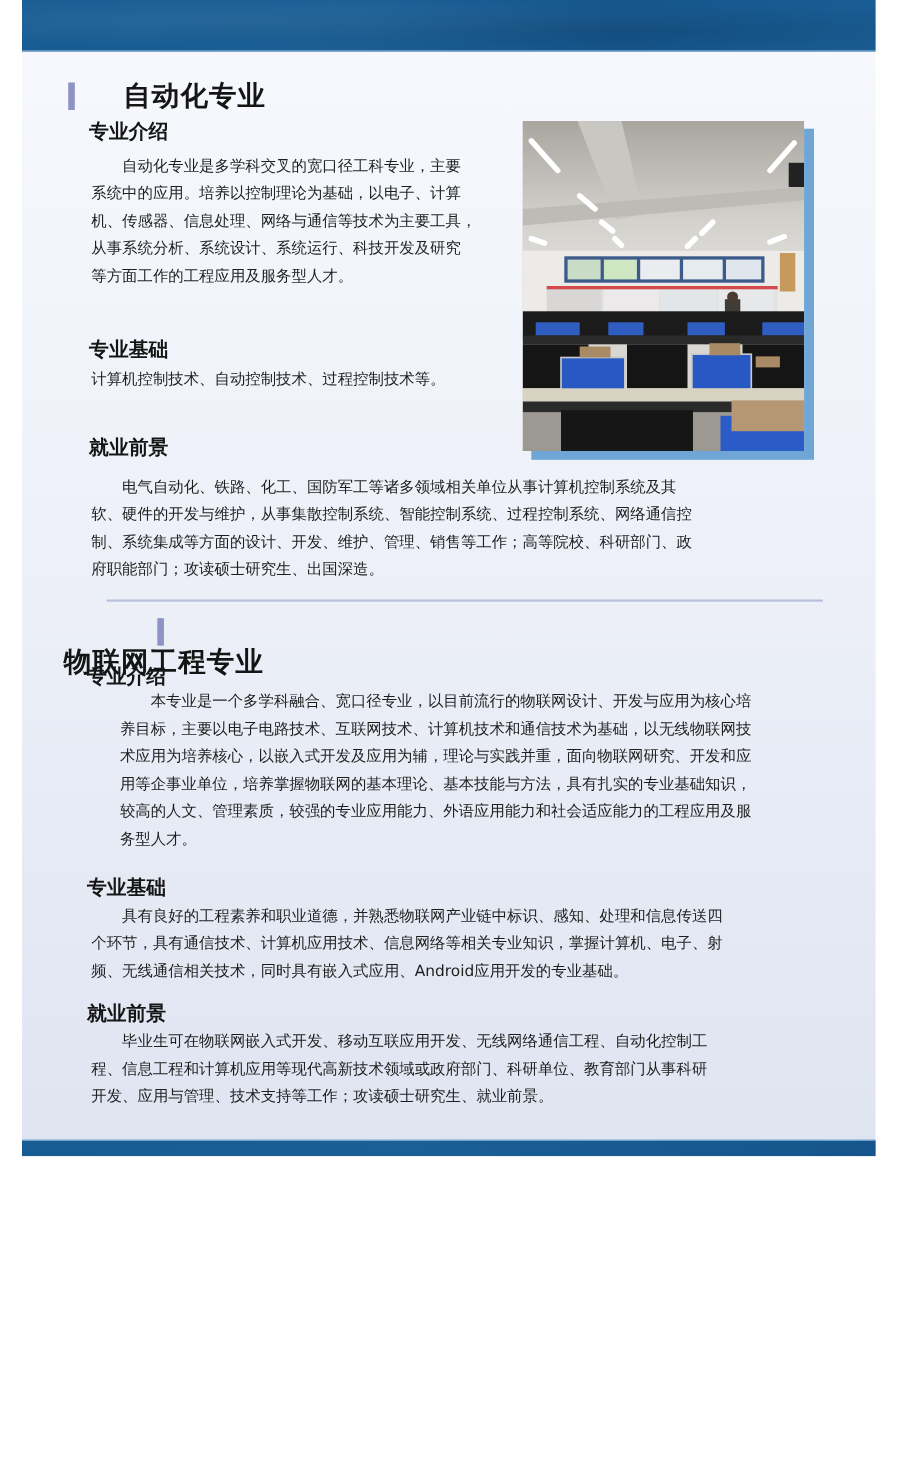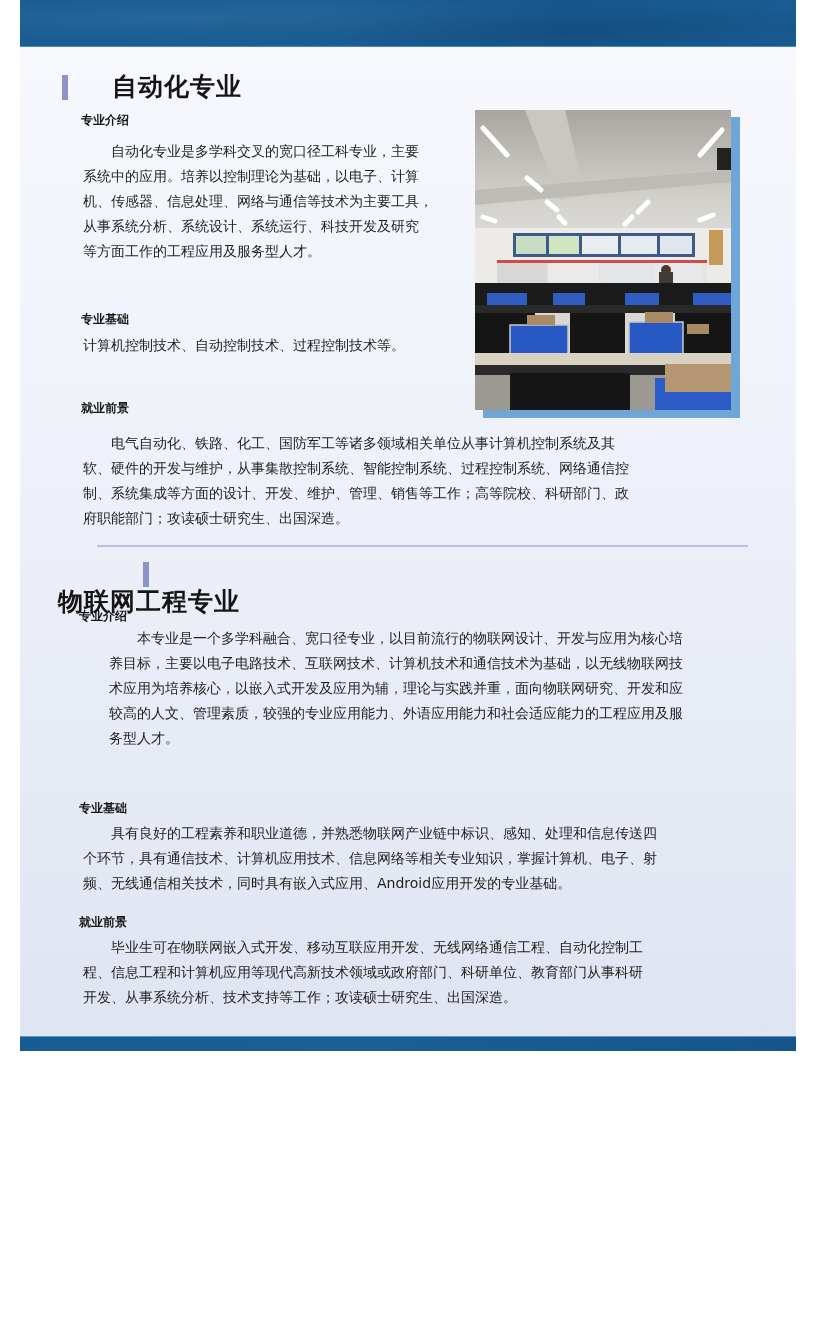--- a/index.html
+++ b/index.html
@@ -52,21 +52,21 @@
   }
   .h-major .bar {
     display: inline-block;
     width: 6px;
     height: 25px;
     background: #8d93c4;
     margin-right: 6px;
   }
   .h-sub {
     position: absolute;
-    font-size: 12px;
+    font-size: 18px;
     font-weight: bold;
     color: #151515;
     line-height: 24px;
   }
   .para {
     position: absolute;
     font-size: 14px;
     line-height: 25px;
     color: #1e1e1e;
     text-align: justify;
@@ -218,32 +218,33 @@
   <div class="h-major" style="left:38px; top:562px;flex-direction:column;">
     <span class="bar"></span>
     <span>物联网工程专业</span>
   </div>
 
   <div class="h-sub" style="left:59px; top:604px;">专业介绍</div>
   <div class="para" style="left:63px; top:626px; width:660px; text-indent:0;margin-left:26px;">
     <div style="text-indent:2em;">本专业是一个多学科融合、宽口径专业，以目前流行的物联网设计、开发与应用为核心培</div>
     <div>养目标，主要以电子电路技术、互联网技术、计算机技术和通信技术为基础，以无线物联网技</div>
     <div>术应用为培养核心，以嵌入式开发及应用为辅，理论与实践并重，面向物联网研究、开发和应</div>
+    <div>用等企事业单位，培养掌握物联网的基本理论、基本技能与方法，具有扎实的专业基础知识，</div>
     <div>较高的人文、管理素质，较强的专业应用能力、外语应用能力和社会适应能力的工程应用及服</div>
     <div>务型人才。</div>
   </div>
 
   <div class="h-sub" style="left:59px; top:796px;">专业基础</div>
   <div class="para" style="left:63px; top:821px; width:660px; text-indent:0;">
     <div style="text-indent:2em;">具有良好的工程素养和职业道德，并熟悉物联网产业链中标识、感知、处理和信息传送四</div>
     <div>个环节，具有通信技术、计算机应用技术、信息网络等相关专业知识，掌握计算机、电子、射</div>
     <div>频、无线通信相关技术，同时具有嵌入式应用、Android应用开发的专业基础。</div>
   </div>
 
   <div class="h-sub" style="left:59px; top:910px;">就业前景</div>
   <div class="para" style="left:63px; top:935px; width:660px; text-indent:0;">
     <div style="text-indent:2em;">毕业生可在物联网嵌入式开发、移动互联应用开发、无线网络通信工程、自动化控制工</div>
     <div>程、信息工程和计算机应用等现代高新技术领域或政府部门、科研单位、教育部门从事科研</div>
-    <div>开发、从事系统分析、技术支持等工作；攻读硕士研究生、出国深造。</div>
+    <div>开发、应用与管理、技术支持等工作；攻读硕士研究生、就业前景。</div>
   </div>
 
   <div class="band-bottom"></div>
 </div>
 
 </body></html>

